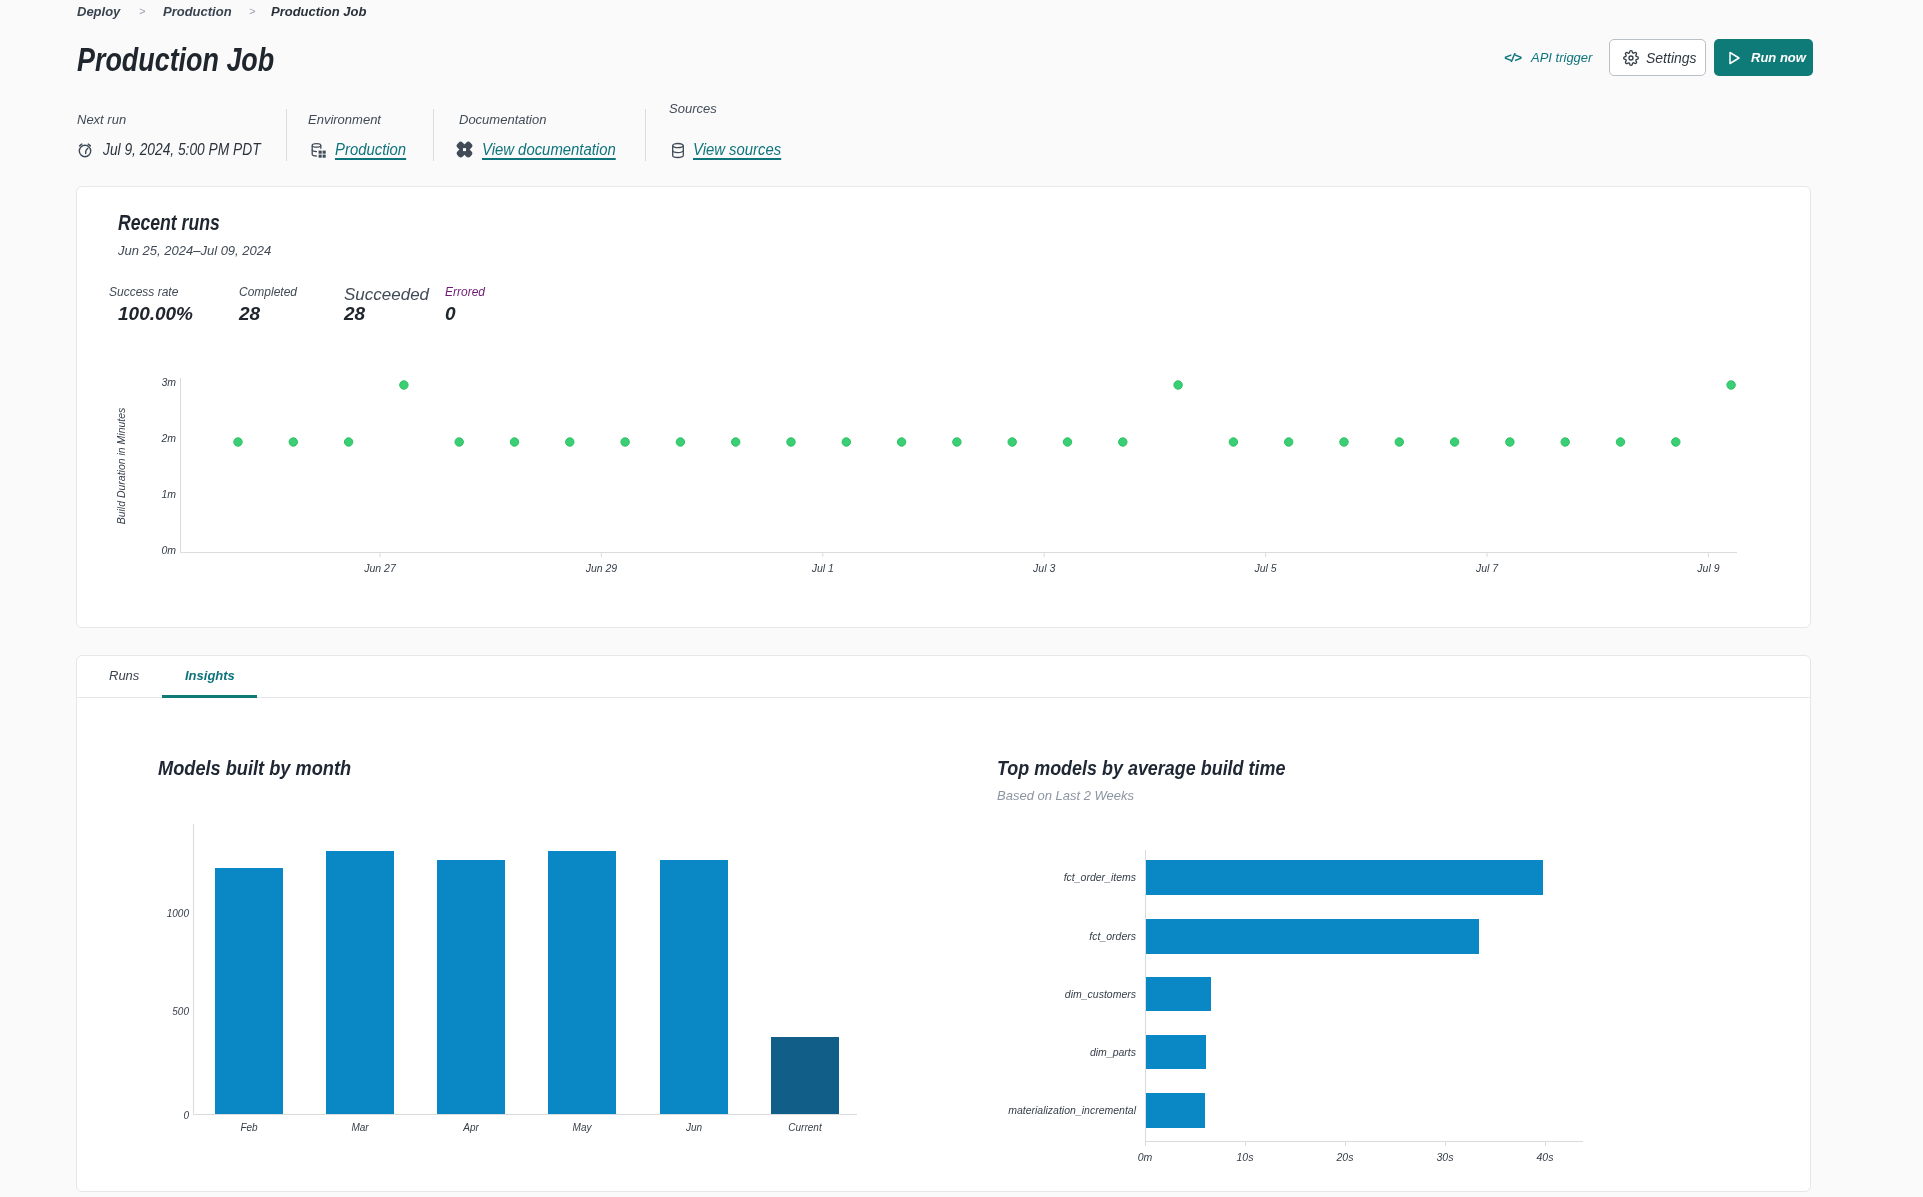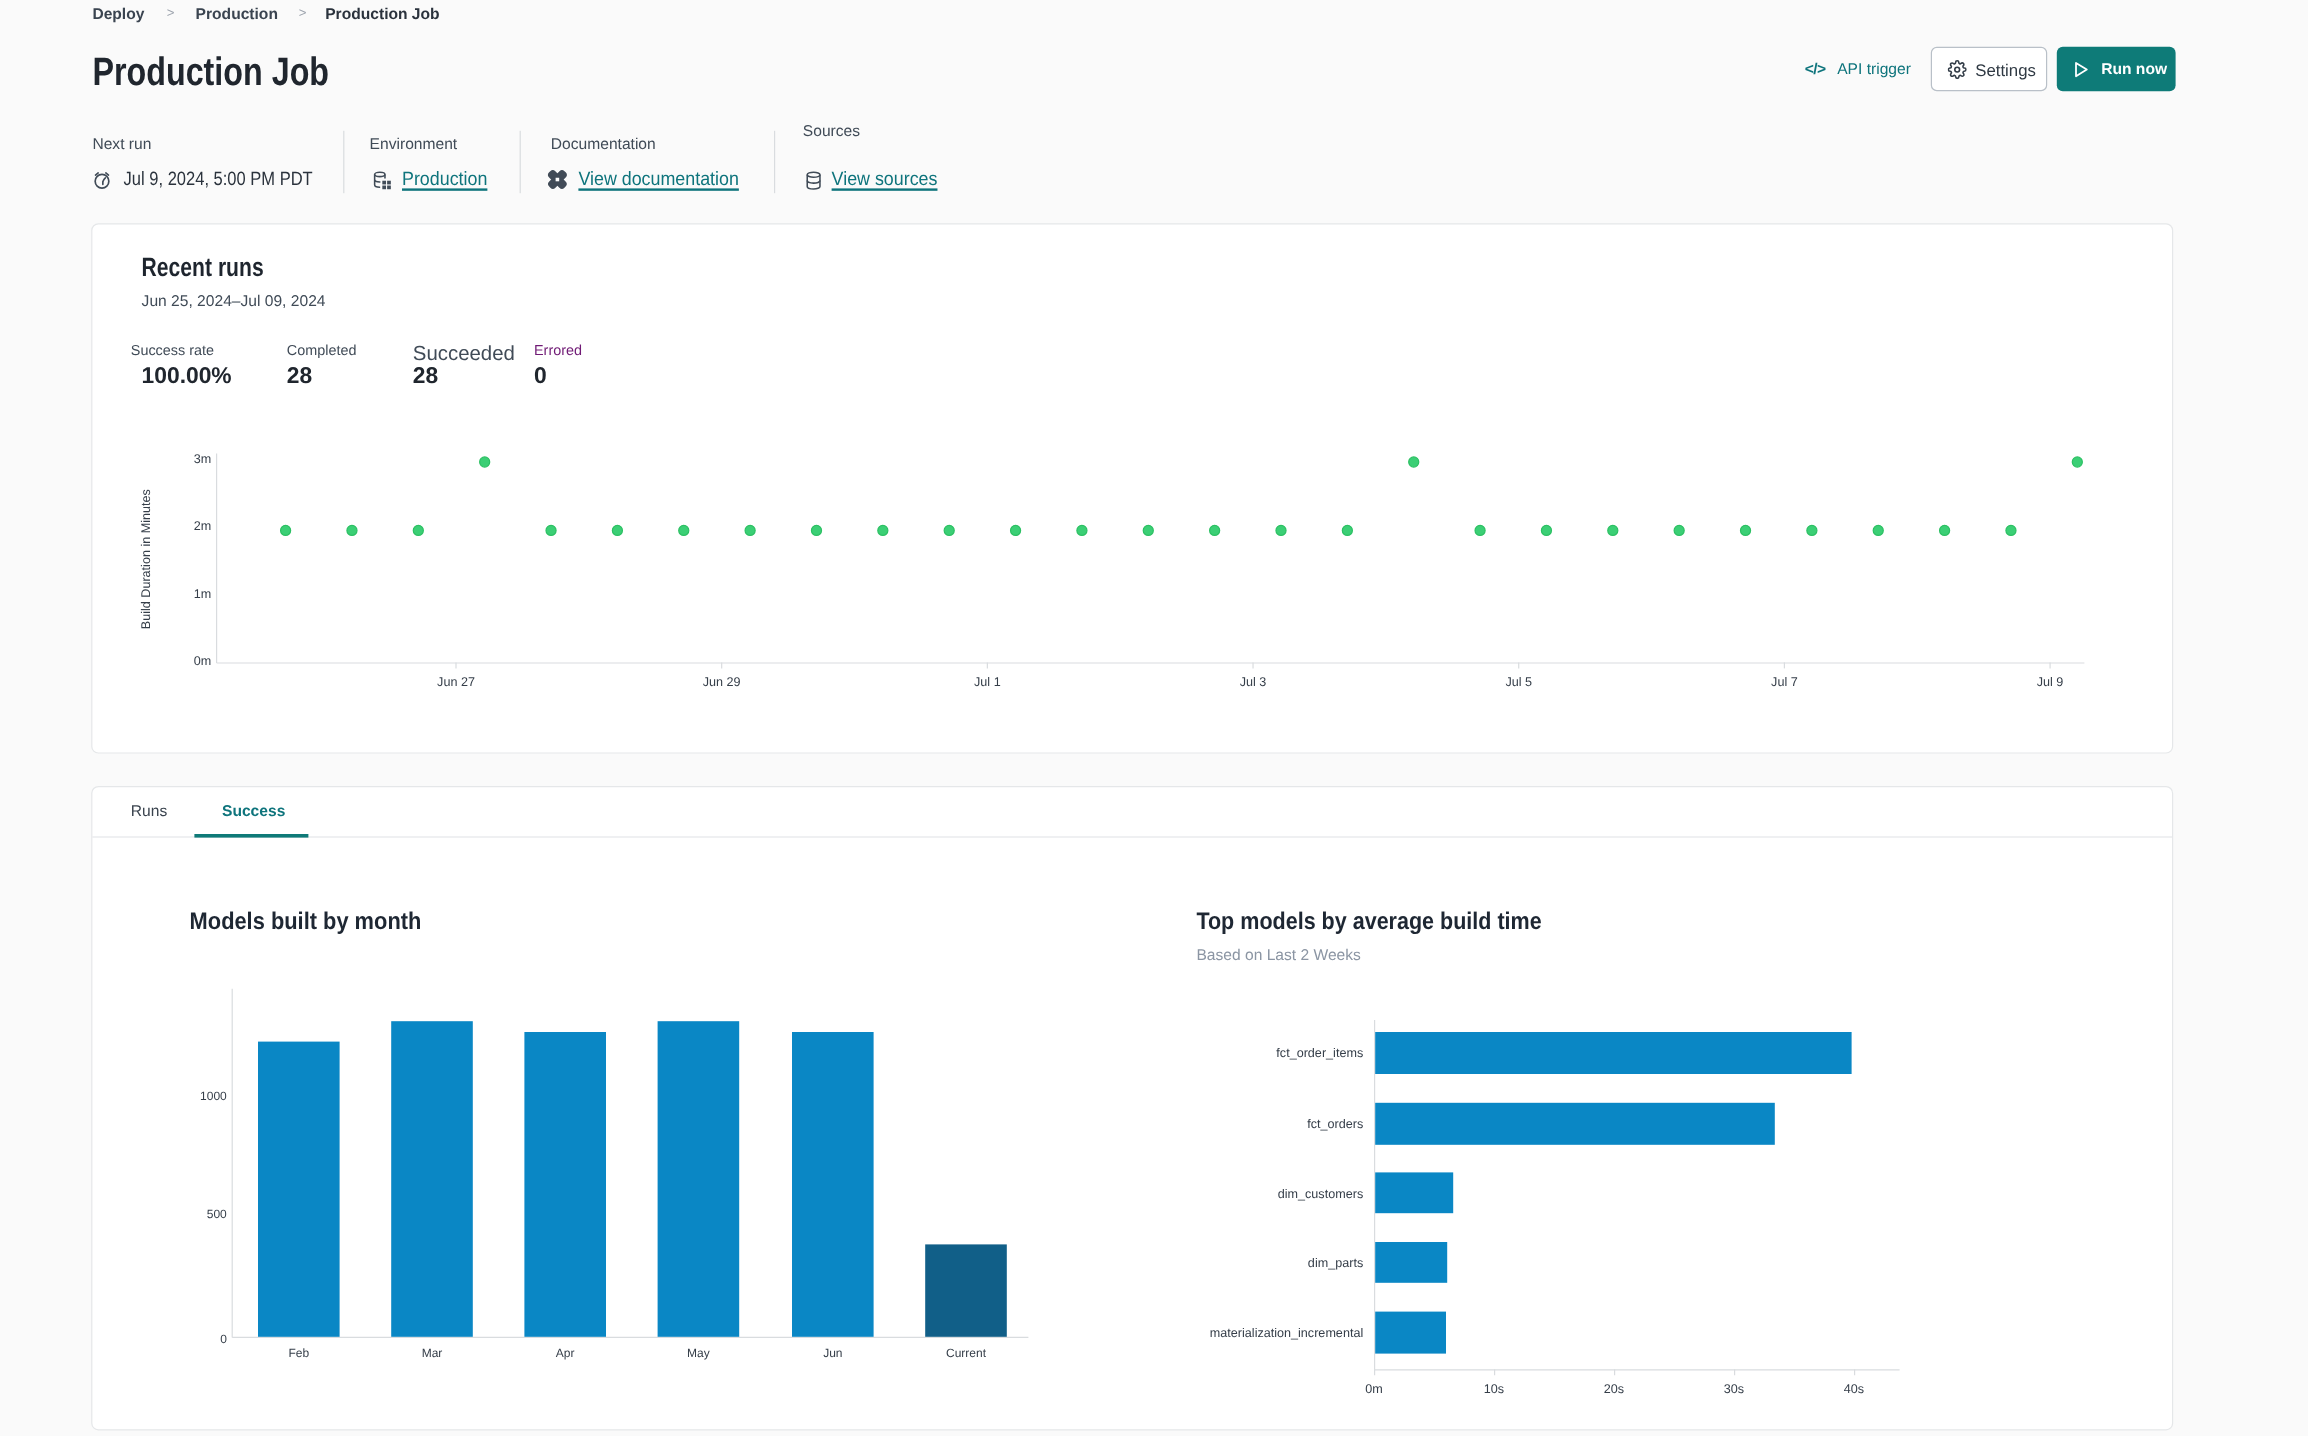--- a/index.html
+++ b/index.html
@@ -1,17 +1,17 @@
 <!DOCTYPE html>
 <html><head>
 <meta charset="utf-8">
 <style>
   html,body{margin:0;padding:0;}
   body{width:1923px;height:1197px;background:#fafafa;font-family:"Liberation Sans",sans-serif;overflow:hidden;}
-  .page{position:relative;width:1923px;height:852px;}
+  .page{position:relative;width:1923px;height:852px;font-style:italic;}
   .abs{position:absolute;}
   .card{position:absolute;background:#fff;border:1px solid #e5e7e9;border-radius:6px;box-sizing:border-box;}
   .teal{color:#0e747c;}
   .link{color:#0e747c;text-decoration:underline;text-underline-offset:3px;text-decoration-thickness:1.5px;}
   .lbl{font-size:13px;color:#404b57;}
   svg text{font-family:"Liberation Sans",sans-serif;}
 </style>
 </head>
 <body>
 <div class="page">
@@ -161,21 +161,21 @@
       <circle cx="1465.2" cy="82" r="4.2"></circle>
       <circle cx="1520.5" cy="82" r="4.2"></circle>
       <circle cx="1575.8" cy="82" r="4.2"></circle>
       <circle cx="1631.1" cy="25" r="4.2"></circle>
     </g>
   </svg>
 
   <div class="card" style="left:76px;top:655px;width:1735px;height:537px;"></div>
   <div class="abs" style="left:77px;top:697px;width:1733px;height:1px;background:#e5e7e9;"></div>
   <div class="abs" style="left:109px;top:668px;font-size:13px;color:#3a434e;">Runs</div>
-  <div class="abs" style="left:185px;top:668px;font-size:13px;font-weight:bold;color:#0e747c;">Success</div>
+  <div class="abs" style="left:185px;top:668px;font-size:13px;font-weight:bold;color:#0e747c;">Insights</div>
   <div class="abs" style="left:162px;top:695px;width:95px;height:3px;background:#0f7a78;"></div>
 
   <div class="abs" style="left:158px;top:757px;font-size:20px;font-weight:bold;color:#1e2733;transform:scaleX(0.91);transform-origin:left top;">Models built by month</div>
 
   <svg class="abs" style="left:150px;top:810px;" width="740" height="340" viewBox="0 0 740 340">
     <line x1="43.5" y1="14" x2="43.5" y2="304.5" stroke="#d9dcdf" stroke-width="1"></line>
     <line x1="43.5" y1="304.5" x2="707" y2="304.5" stroke="#d9dcdf" stroke-width="1"></line>
     <g stroke="#d9dcdf" stroke-width="1">
       <line x1="43" y1="103.5" x2="43" y2="103.5"></line>
       <line x1="43" y1="201.5" x2="43" y2="201.5"></line>

